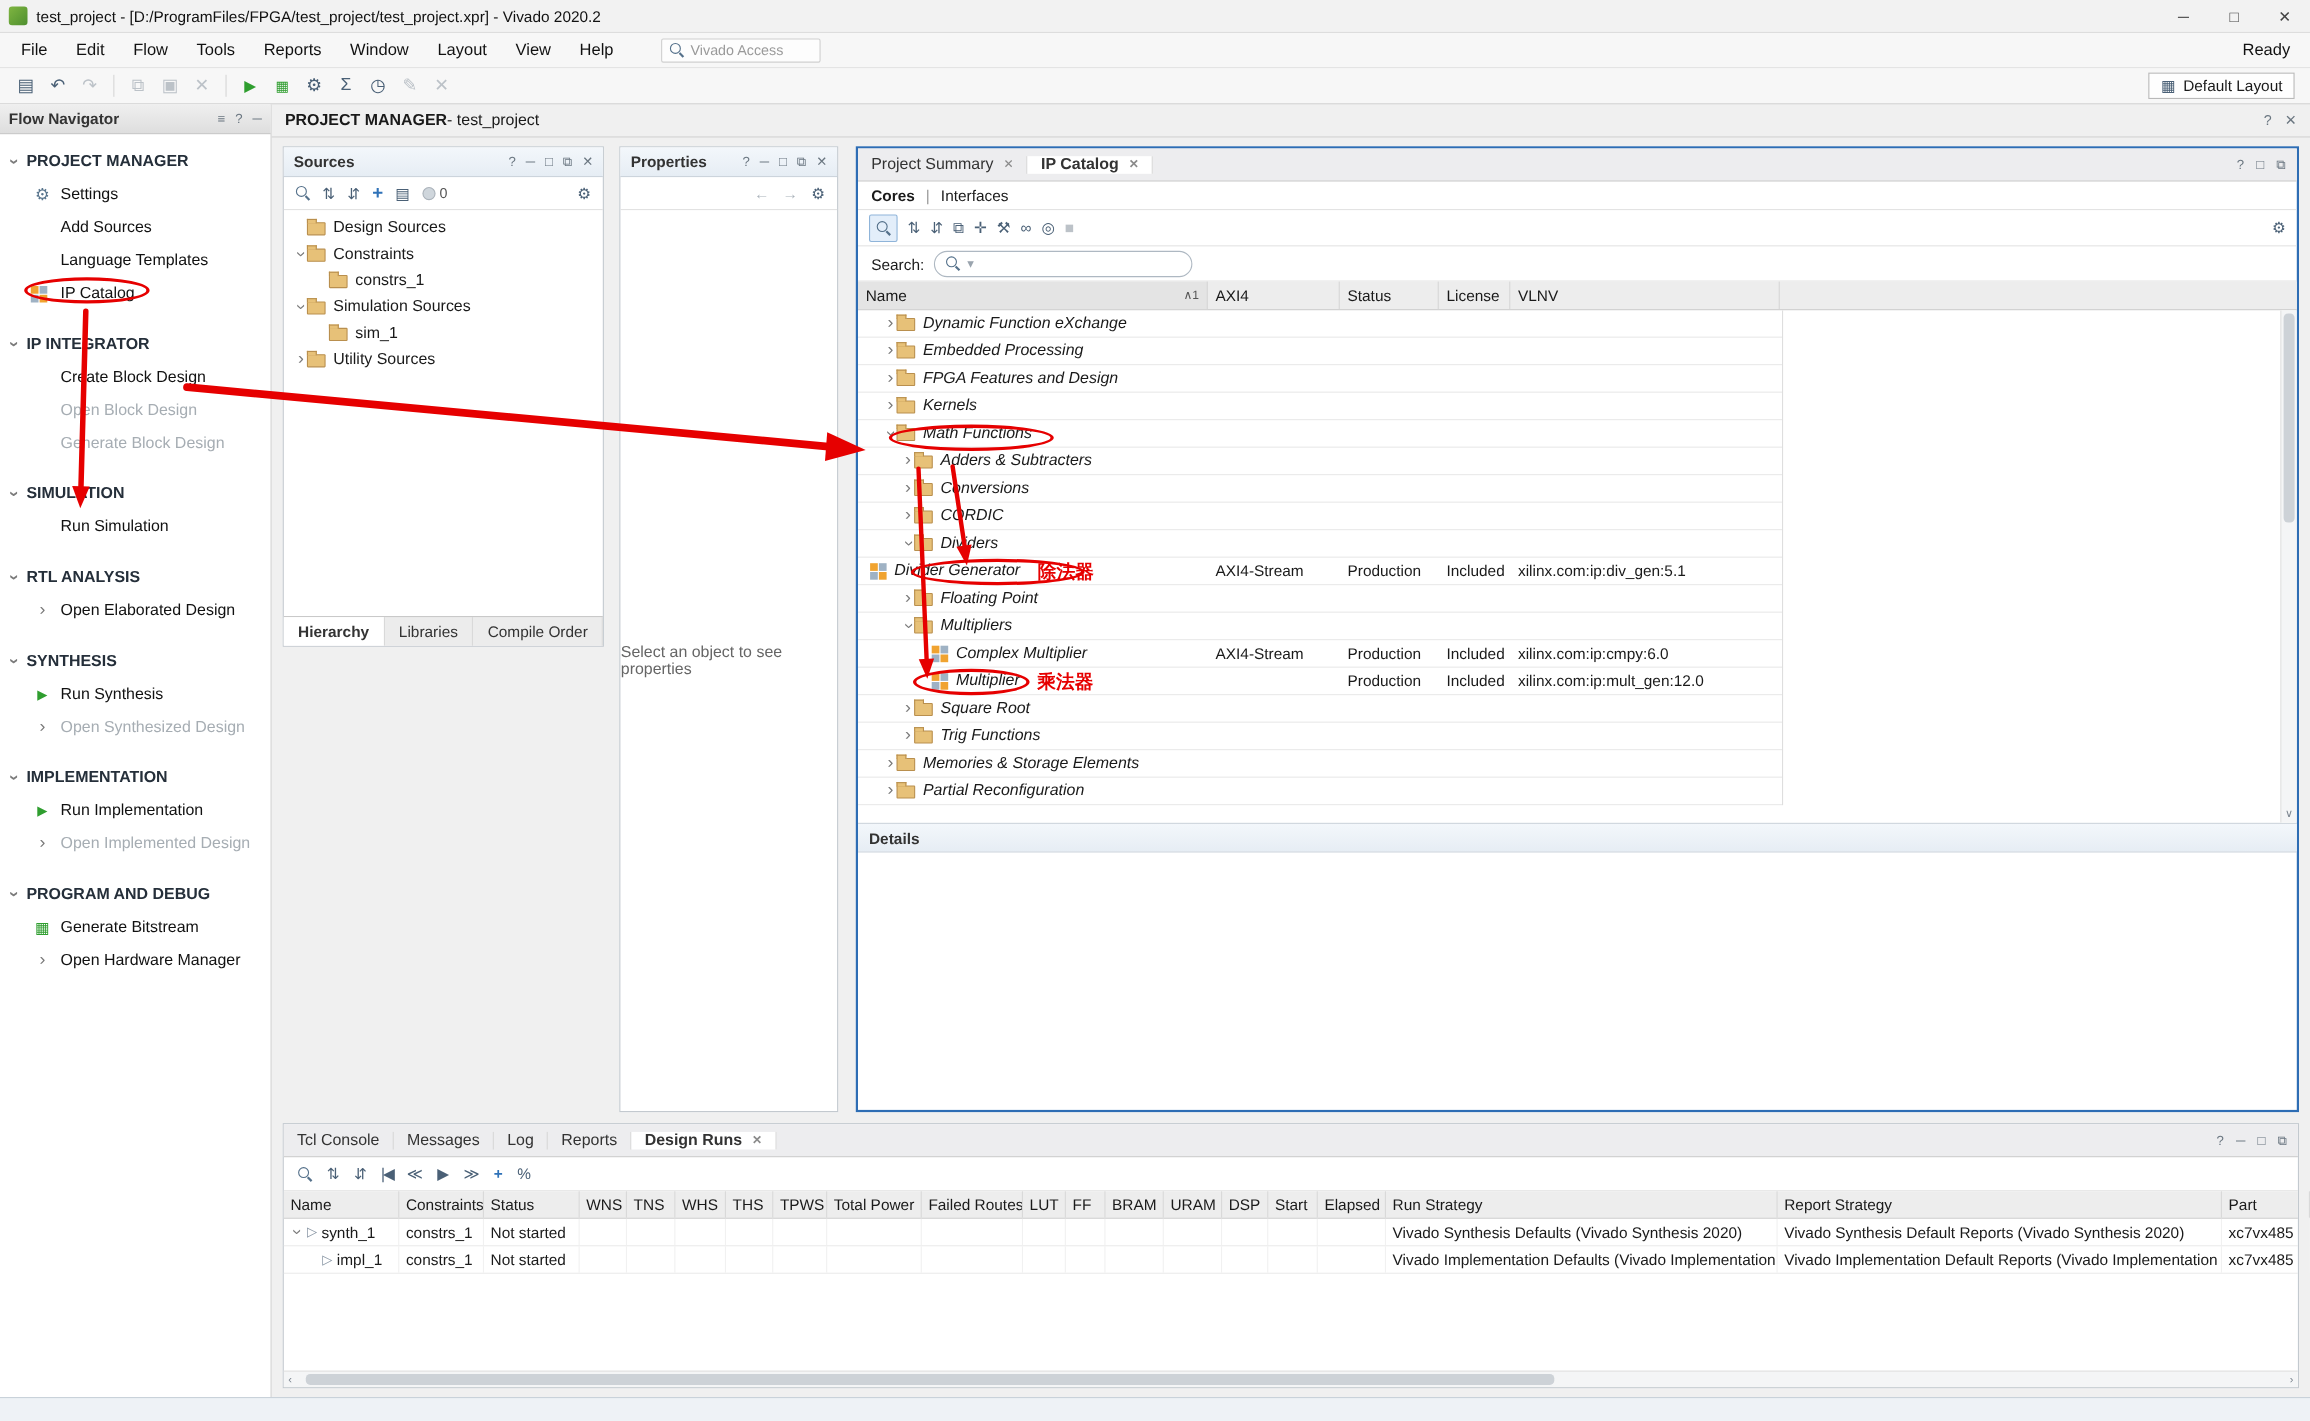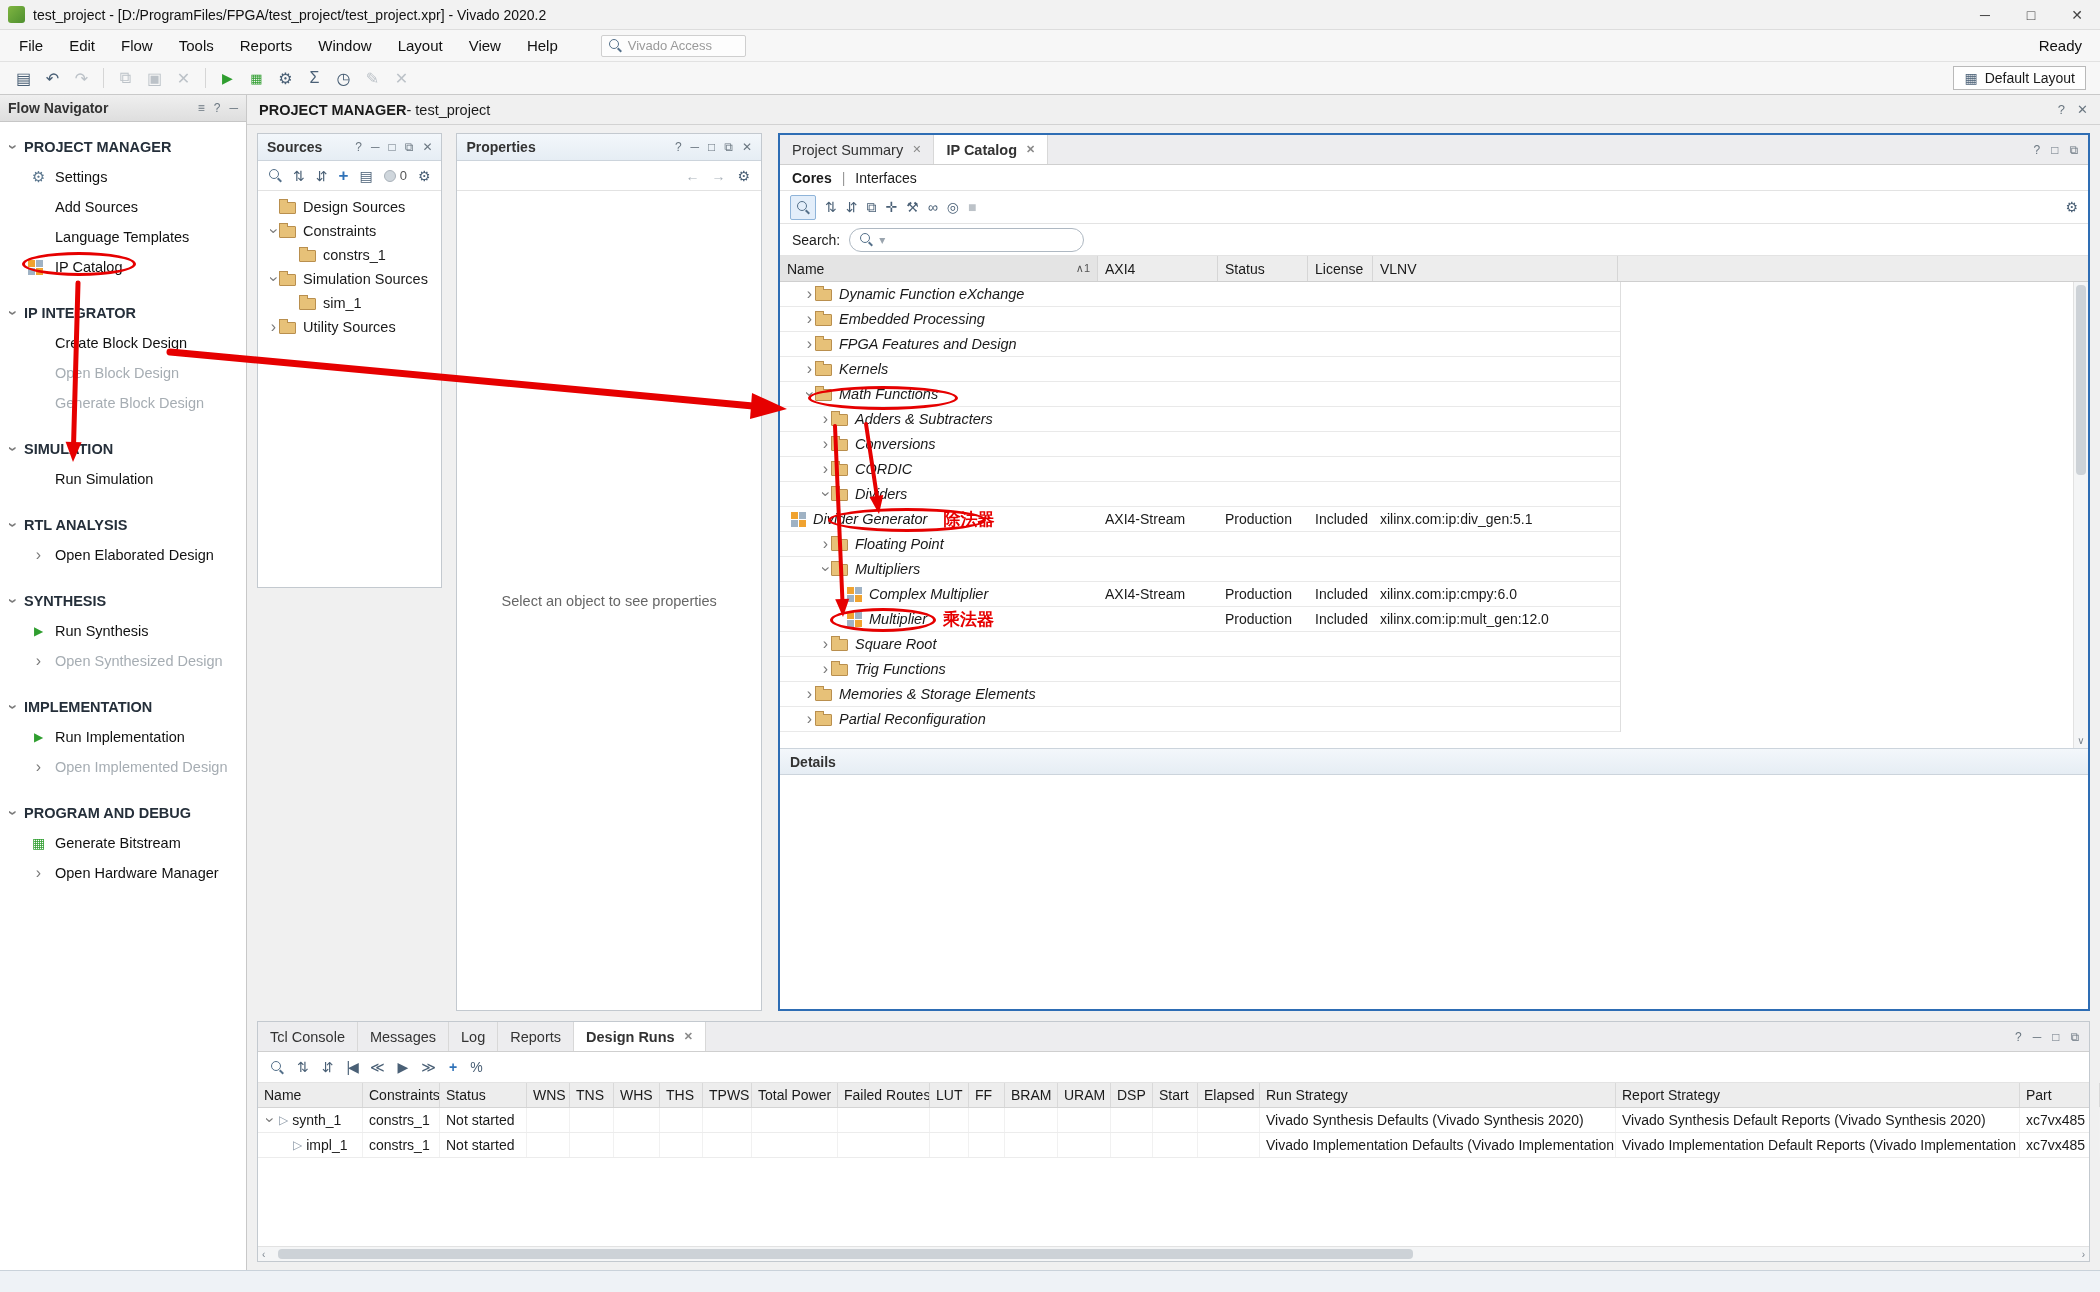--- a/index.html
+++ b/index.html
@@ -88,21 +88,21 @@
   .src-tabs { height:27px; flex:none; margin-top:auto; background:#ececec; border-top:1px solid #c9c9c9; display:flex; font-size:14px; }
   .src-tab { padding:0 13px; display:flex; align-items:center; border-right:1px solid #d9d9d9; color:#333; }
   .src-tab.active { background:#fff; font-weight:bold; }
 
   .properties-panel { flex:1; }
   .prop-toolbar { height:30px; flex:none; display:flex; align-items:center; justify-content:flex-end; gap:12px; padding:0 11px; border-bottom:1px solid #e2e2e2; color:#aab2ba; }
   .prop-empty { flex:1; display:flex; align-items:center; justify-content:center; color:#666; font-size:14.5px; }
 
   
   .ip-panel { flex:1; border:2px solid #2e6db4; background:#fff; display:flex; flex-direction:column; min-width:0; }
-  .ip-tabs { height:30px; flex:none; background:#ededef; border-bottom:1px solid #cfcfcf; display:flex; }
+  .ip-tabs { height:30px; flex:none; background:#ededef; border-bottom:1px solid #cfcfcf; display:flex;align-items:center; }
   .ip-tab { display:flex; align-items:center; gap:9px; padding:0 12px; font-size:14.5px; color:#333; border-right:1px solid #d8d8d8; }
   .ip-tab.active { background:#fff; font-weight:bold; }
   .tab-close { font-size:11px; color:#8a8a8a; }
   .ip-tab-icons { margin-left:auto; display:flex; gap:11px; align-items:center; padding-right:10px; color:#6a7680; font-size:12px; }
   .ip-subnav { height:26px; flex:none; display:flex; align-items:center; gap:10px; padding-left:12px; border-bottom:1px solid #e3e3e3; font-size:14px; }
   .subnav-item.active { font-weight:bold; }
   .subnav-sep { color:#999; }
   .ip-toolbar { height:33px; flex:none; display:flex; align-items:center; gap:9px; padding:0 10px; border-bottom:1px solid #e3e3e3; color:#4a6076; }
   .tb-boxed { width:26px; height:25px; border:1px solid #8fb4d9; background:#e3eefa; border-radius:2px; display:flex; align-items:center; justify-content:center; }
   .ip-searchrow { height:32px; flex:none; display:flex; align-items:center; gap:9px; padding-left:12px; border-bottom:1px solid #e3e3e3; }
@@ -417,20 +417,25 @@
                 <div class="tree-row" style="padding-left:30px">
     <span class="chev sp">›</span>
                   <span class="ic-folder"></span>
     <span>sim_1</span>
   </div>
                 <div class="tree-row" style="padding-left:10px">
     <span class="chev">›</span>
                   <span class="ic-folder"></span>
     <span>Utility Sources</span>
   </div>
+              </div>
+            <div class="src-tabs">
+                <div class="src-tab active">Hierarchy</div>
+                <div class="src-tab">Libraries</div>
+                <div class="src-tab">Compile Order</div>
               </div>
           </div>
 
           <div class="panel properties-panel">
             <div class="p-header">
               <span class="p-title">Properties</span>
               <span class="p-icons">
                 <span>?</span>
                 <span>─</span>
                 <span>□</span>

